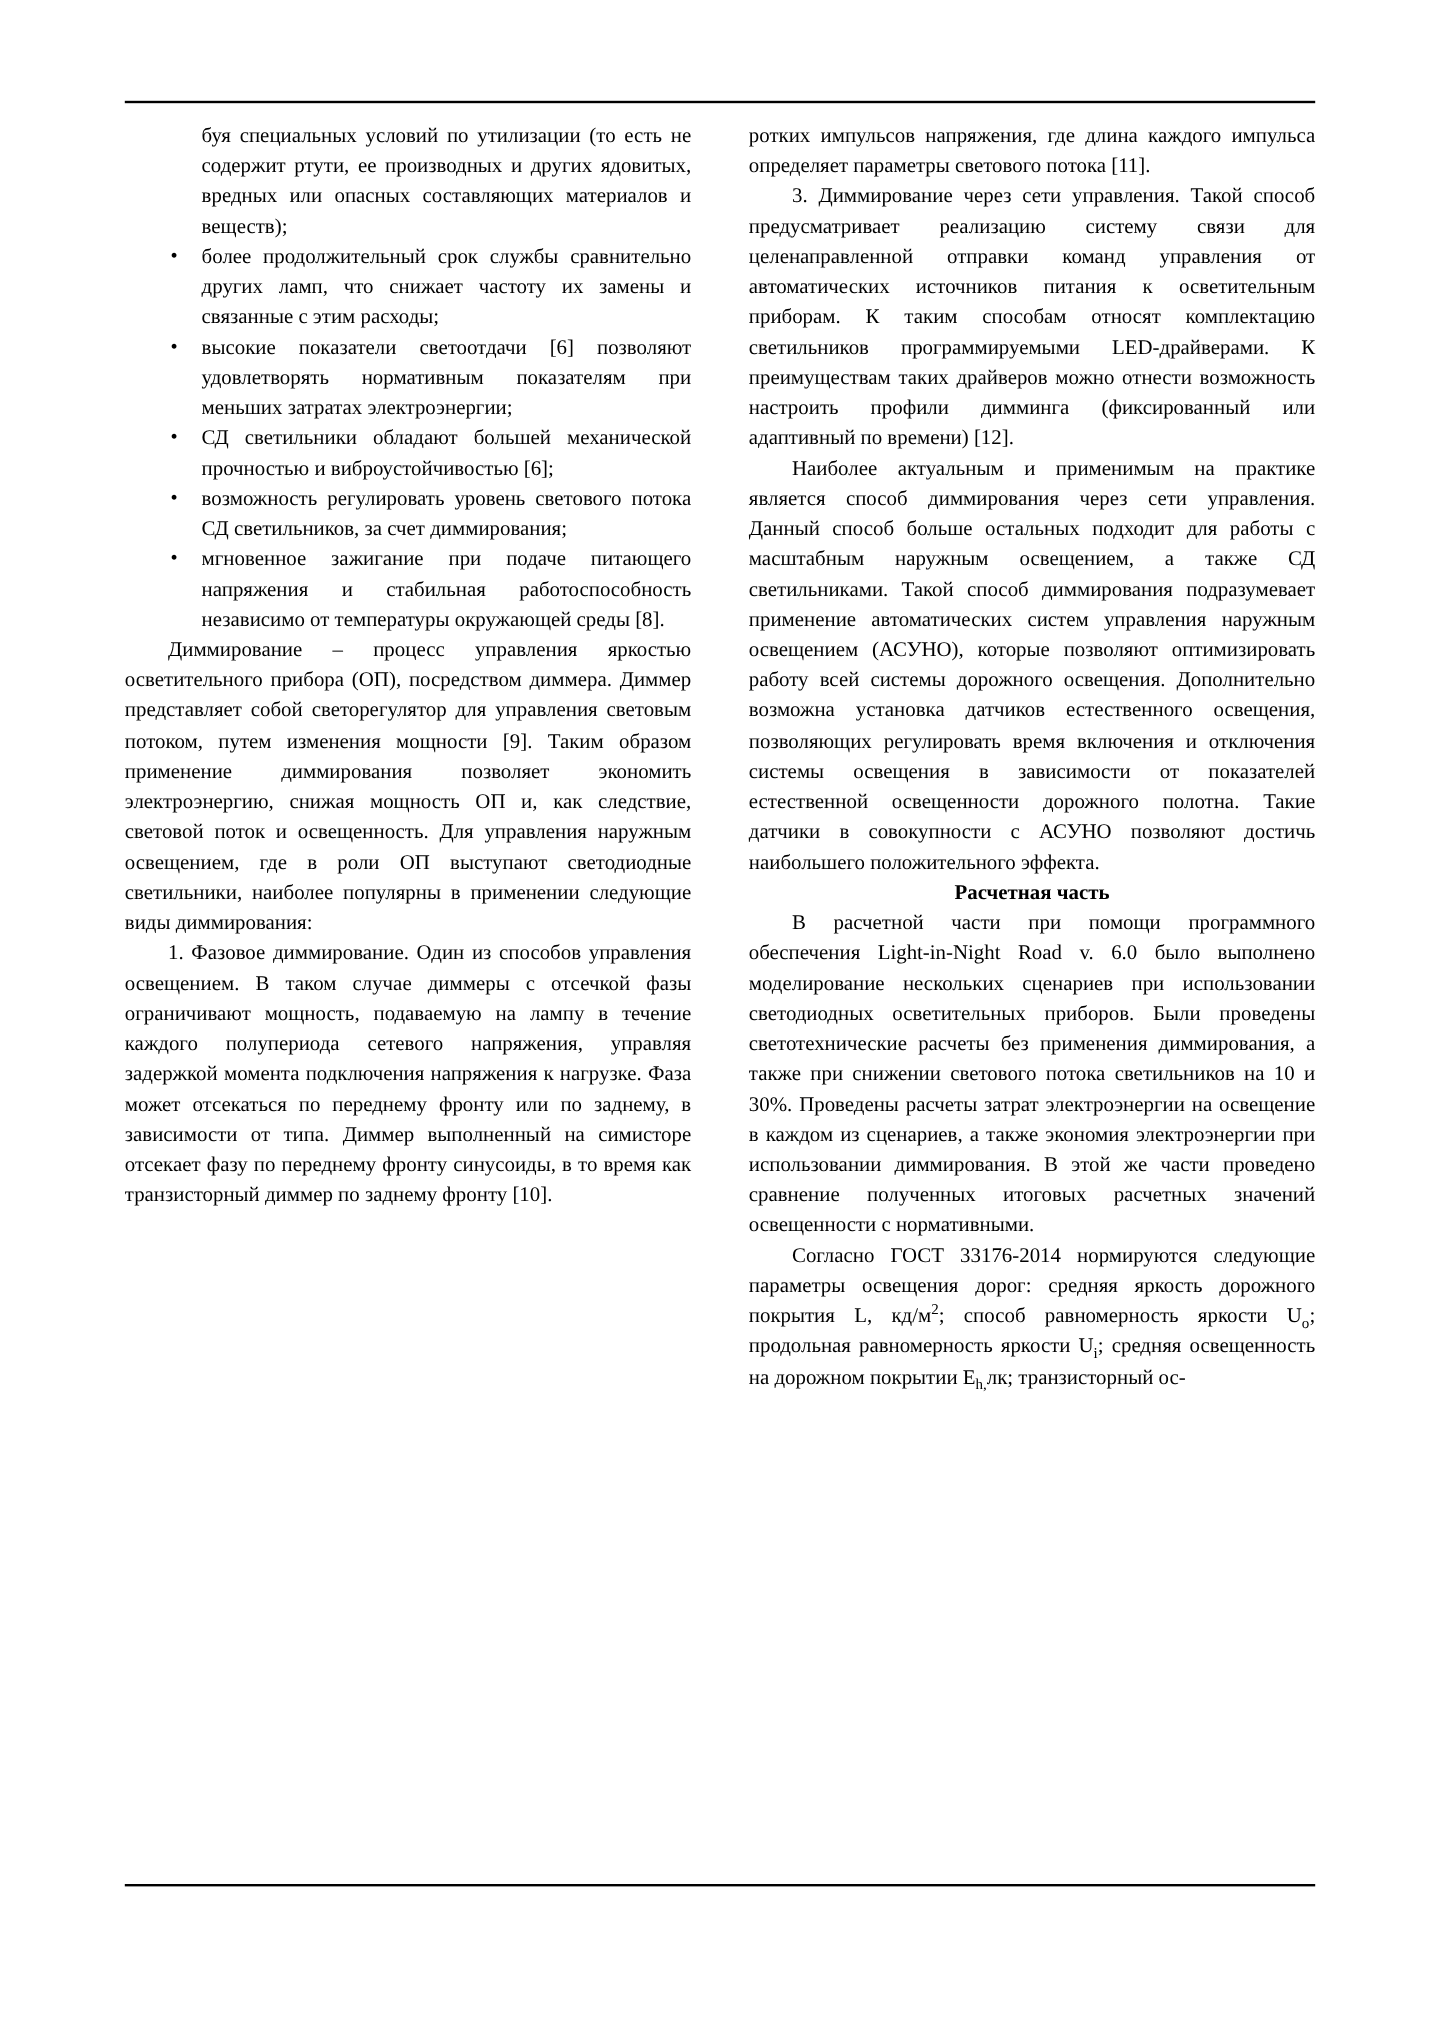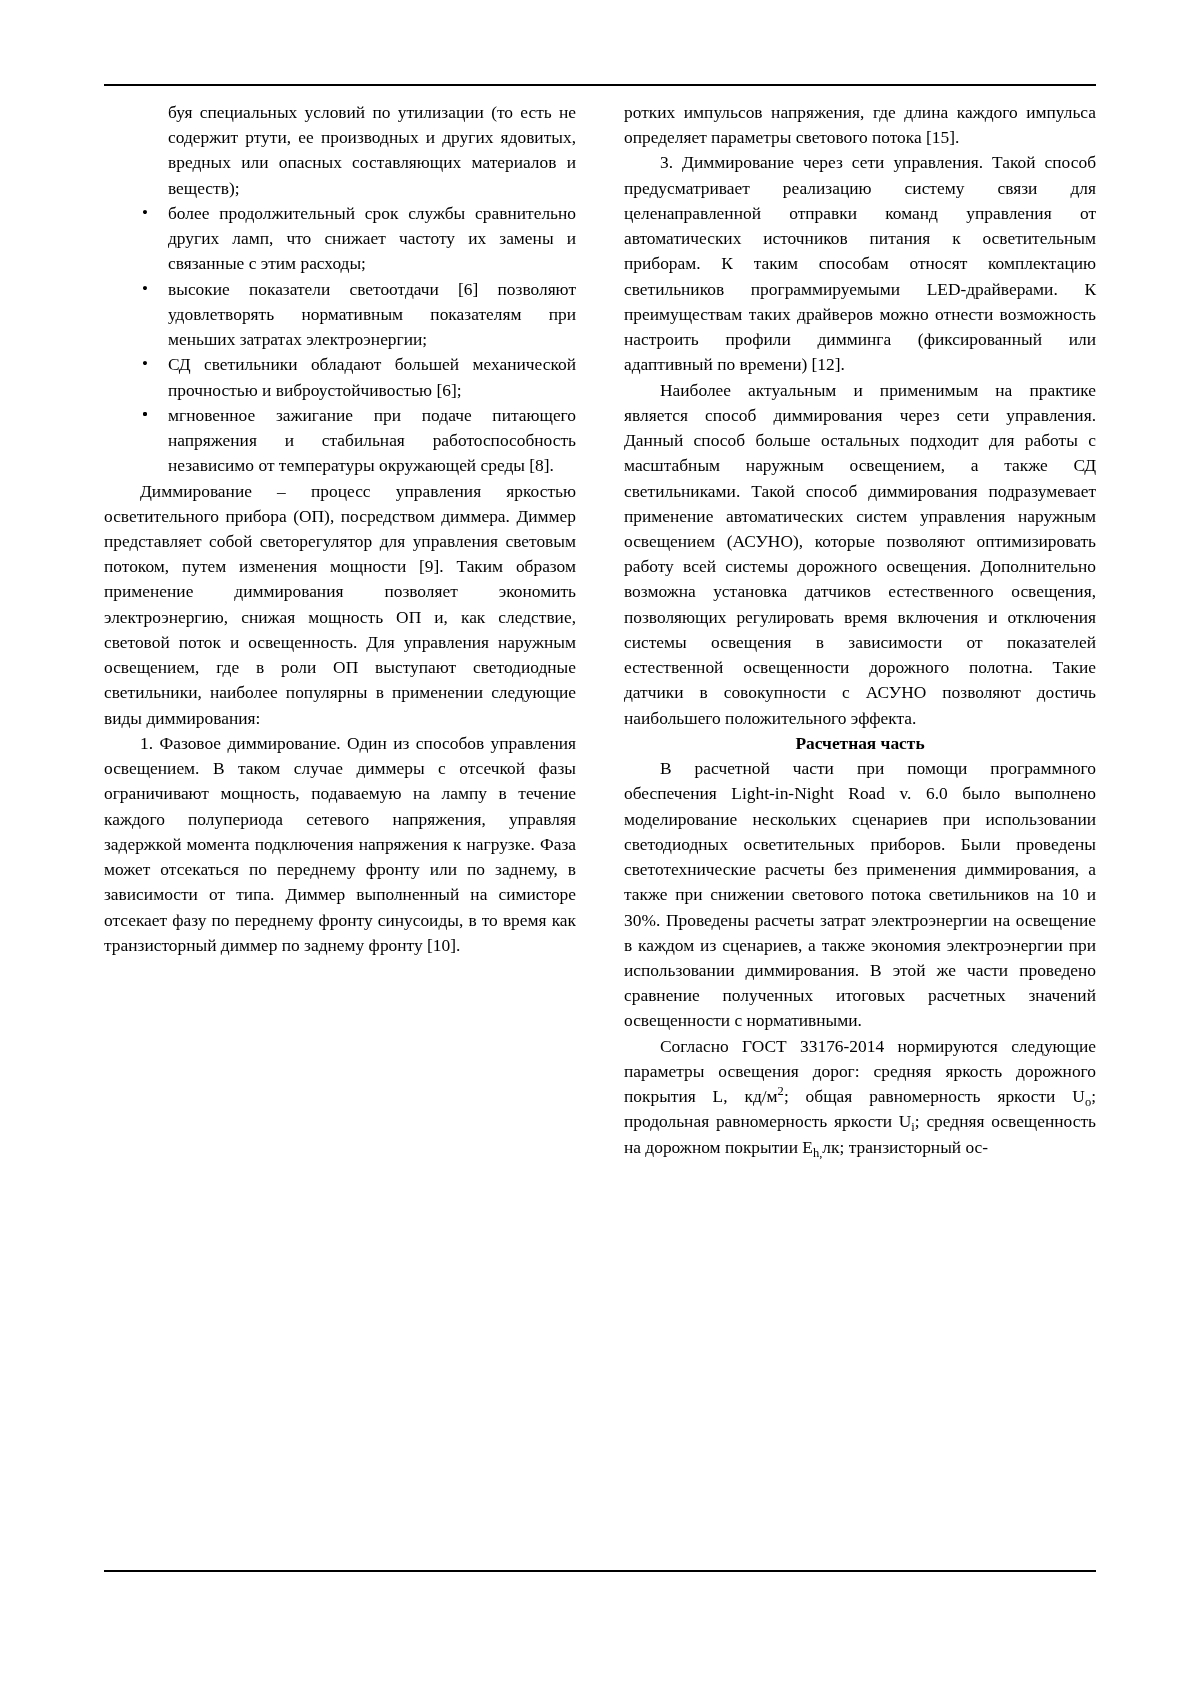--- a/index.html
+++ b/index.html
@@ -139,43 +139,44 @@
         <li>
           <span class="bullet-dot">•</span>
           <span>высокие показатели светоотдачи [6] позволяют удовлетворять нормативным показателям при меньших затратах электроэнергии;</span>
         </li>
         <li>
           <span class="bullet-dot">•</span>
           <span>СД светильники обладают большей механической прочностью и виброустойчивостью [6];</span>
         </li>
         <li>
           <span class="bullet-dot">•</span>
+          <span>возможность регулировать уровень светового потока СД светильников, за счет диммирования;</span>
         </li>
         <li>
           <span class="bullet-dot">•</span>
           <span>мгновенное зажигание при подаче питающего напряжения и стабильная работоспособность независимо от температуры окружающей среды [8].</span>
         </li>
       </ul>
 
       <p class="p-indent">Диммирование – процесс управления яркостью осветительного прибора (ОП), посредством диммера. Диммер представляет собой светорегулятор для управления световым потоком, путем изменения мощности [9]. Таким образом применение диммирования позволяет экономить электроэнергию, снижая мощность ОП и, как следствие, световой поток и освещенность. Для управления наружным освещением, где в роли ОП выступают светодиодные светильники, наиболее популярны в применении следующие виды диммирования:</p>
       <p class="p-indent">1. Фазовое диммирование. Один из способов управления освещением. В таком случае диммеры с отсечкой фазы ограничивают мощность, подаваемую на лампу в течение каждого полупериода сетевого напряжения, управляя задержкой момента подключения напряжения к нагрузке. Фаза может отсекаться по переднему фронту или по заднему, в зависимости от типа. Диммер выполненный на симисторе отсекает фазу по переднему фронту синусоиды, в то время как транзисторный диммер по заднему фронту [10].</p>
     </div>
 
     <div class="col">
 
-      <p class="p-noindent">ротких импульсов напряжения, где длина каждого импульса определяет параметры светового потока [15].</p>
+      <p class="p-noindent">ротких импульсов напряжения, где длина каждого импульса определяет параметры светового потока [11].</p>
       <p class="p-indent">3. Диммирование через сети управления. Такой способ предусматривает реализацию систему связи для целенаправленной отправки команд управления от автоматических источников питания к осветительным приборам. К таким способам относят комплектацию светильников программируемыми LED-драйверами. К преимуществам таких драйверов можно отнести возможность настроить профили димминга (фиксированный или адаптивный по времени) [12].</p>
       <p class="p-indent">Наиболее актуальным и применимым на практике является способ диммирования через сети управления. Данный способ больше остальных подходит для работы с масштабным наружным освещением, а также СД светильниками. Такой способ диммирования подразумевает применение автоматических систем управления наружным освещением (АСУНО), которые позволяют оптимизировать работу всей системы дорожного освещения. Дополнительно возможна установка датчиков естественного освещения, позволяющих регулировать время включения и отключения системы освещения в зависимости от показателей естественной освещенности дорожного полотна. Такие датчики в совокупности с АСУНО позволяют достичь наибольшего положительного эффекта.</p>
 
       <p class="section-title">Расчетная часть</p>
 
       <p class="p-indent">В расчетной части при помощи программного обеспечения Light-in-Night Road v. 6.0 было выполнено моделирование нескольких сценариев при использовании светодиодных осветительных приборов. Были проведены светотехнические расчеты без применения диммирования, а также при снижении светового потока светильников на 10 и 30%. Проведены расчеты затрат электроэнергии на освещение в каждом из сценариев, а также экономия электроэнергии при использовании диммирования. В этой же части проведено сравнение полученных итоговых расчетных значений освещенности с нормативными.</p>
 
       <p class="p-indent">
-        <span>Согласно ГОСТ 33176-2014 нормируются следующие параметры освещения дорог: средняя яркость дорожного покрытия L, кд/м</span><sup>2</sup><span>; общая равномерность яркости U</span><sub>o</sub><span>; продольная равномерность яркости U</span><sub>i</sub><span>; средняя освещенность на дорожном покрытии E</span><sub>h,</sub><span>лк; транзисторный ос-</span>
+        <span>Согласно ГОСТ 33176-2014 нормируются следующие параметры освещения дорог: средняя яркость дорожного покрытия L, кд/м</span><sup>2</sup><span>; способ равномерность яркости U</span><sub>o</sub><span>; продольная равномерность яркости U</span><sub>i</sub><span>; средняя освещенность на дорожном покрытии E</span><sub>h,</sub><span>лк; транзисторный ос-</span>
       </p>
     </div>
   </div>
 
   <div class="rule-bottom"></div>
 
 
 </div>
 
 </body></html>

